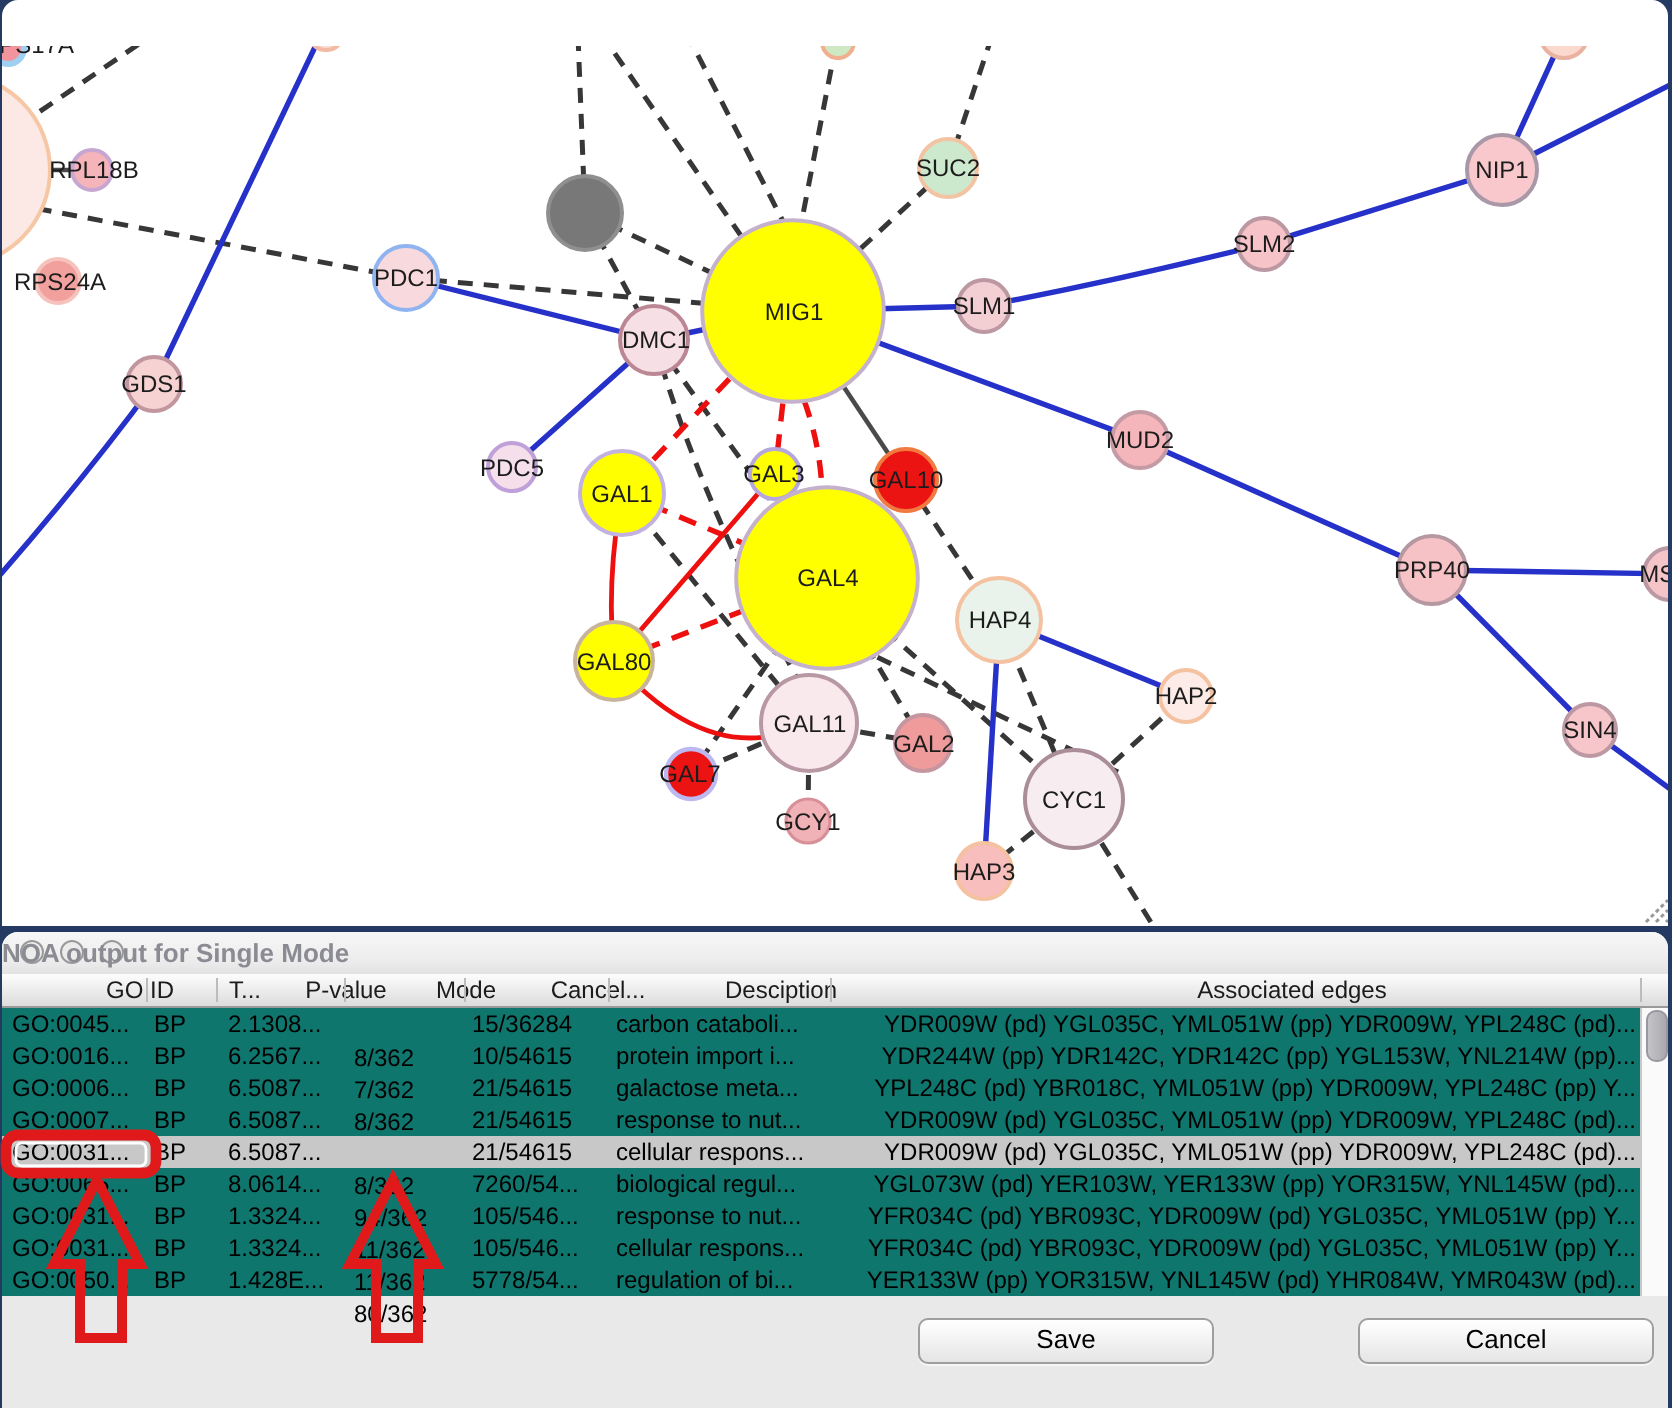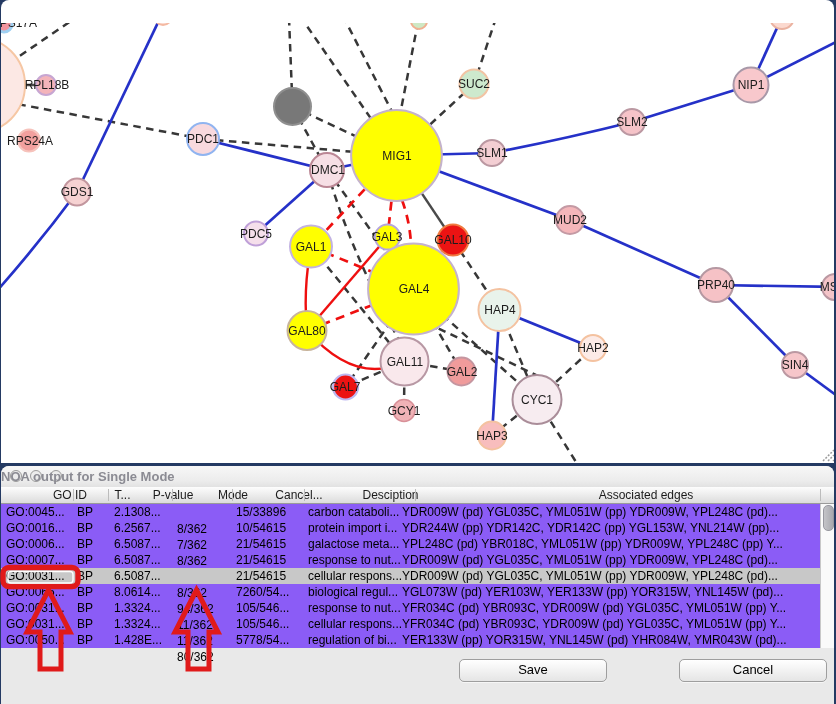--- a/index.html
+++ b/index.html
@@ -24,30 +24,30 @@
      border-bottom:1px solid #ababab;}
 .gbtn{position:absolute;top:4px;width:10px;height:10px;border-radius:50%;
       background:#ececec;border:1.5px solid #9a9a9a;}
 #title2{position:absolute;left:0;top:3px;width:100%;text-align:left;
         font-size:13px;font-weight:bold;color:#8b8b93;}
 #thead{position:absolute;left:0;top:21px;width:833px;height:16px;
        background:linear-gradient(#fdfdfd,#e9e9e9 60%,#dcdcdc);
        border-bottom:1px solid #9a9a9a;font-size:12px;color:#1b1b1b;}
 .hc{position:absolute;top:1px;text-align:center;white-space:nowrap;margin-left:36px;}
 .hsep{position:absolute;top:2px;width:1px;height:12px;background:#bcbcbc;}
-#tbody{position:absolute;left:0;top:38px;width:819px;height:144px;background:#8b5cf6;
+#tbody{position:absolute;left:0;top:38px;width:819px;height:144px;background:#0f766e;
        font-size:12px;color:#000;}
 .row{position:absolute;left:0;width:100%;height:16px;line-height:16px;white-space:nowrap;}
 .c0{position:absolute;left:5px;width:67px;overflow:hidden;}
 .c1{position:absolute;left:76px;width:31px;overflow:hidden;}
 .c2{position:absolute;left:113px;width:58px;overflow:hidden;}
 .c3{position:absolute;left:176px;width:55px;overflow:hidden;margin-top:17px;}
 .c4{position:absolute;left:235px;width:68px;overflow:hidden;}
 .c5{position:absolute;left:307px;width:107px;overflow:hidden;}
-.c6{position:absolute;left:401px;width:398px;overflow:hidden;}
+.c6{position:absolute;left:419px;width:398px;overflow:hidden;text-align:right;}
 #vsb{position:absolute;left:819px;top:38px;width:14px;height:144px;background:#fafafa;
      border-left:1px solid #c8c8c8;}
 #vthumb{position:absolute;left:2px;top:1px;width:9px;height:24px;border-radius:5px;
         background:linear-gradient(90deg,#c4c4c8,#a8a8ae);border:1px solid #9898a0;}
 .button{position:absolute;top:193px;height:21px;border:1px solid #9e9e9e;border-radius:5px;
         background:linear-gradient(#ffffff,#f2f2f2 50%,#e5e5e5);
         font-size:13px;color:#000;text-align:center;line-height:20px;
         box-shadow:0 1px 0 rgba(255,255,255,.6);}
 #ann{position:absolute;left:0;top:466px;pointer-events:none;}
 </style>
@@ -224,21 +224,21 @@
   <div class="hsep" style="left:303px"></div>
   <div class="hsep" style="left:414px"></div>
   <div class="hsep" style="left:819px"></div>
  </div>
  <div id="tbody">
   <div class="row" style="top:0">
    <span class="c0">GO:0045...</span>
         <span class="c1">BP</span>
         <span class="c2">2.1308...</span>
         <span class="c3">8/362</span>
-        <span class="c4">15/33896</span>
+        <span class="c4">15/36284</span>
         <span class="c5">carbon cataboli...</span>
         <span class="c6">YDR009W (pd) YGL035C, YML051W (pp) YDR009W, YPL248C (pd)...</span>
   </div>
   <div class="row" style="top:16px">
    <span class="c0">GO:0016...</span>
         <span class="c1">BP</span>
         <span class="c2">6.2567...</span>
         <span class="c3">7/362</span>
         <span class="c4">10/54615</span>
         <span class="c5">protein import i...</span>

